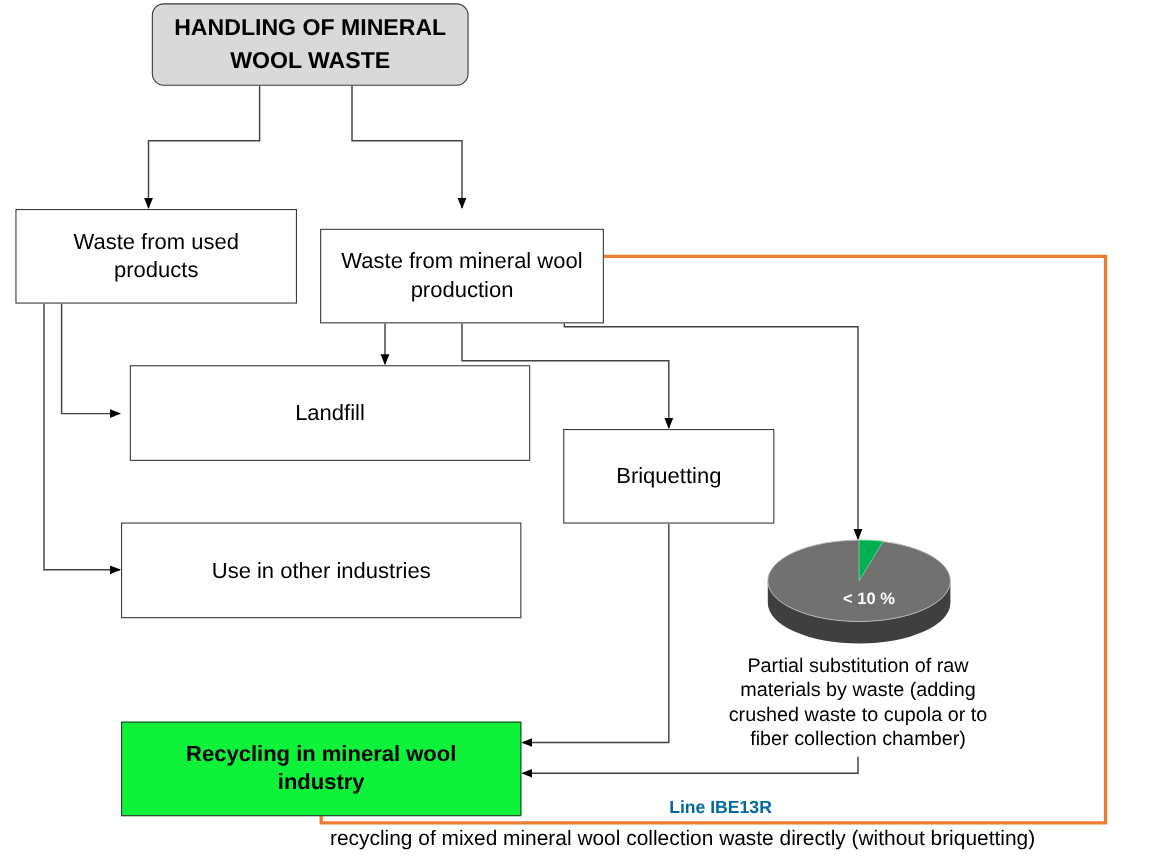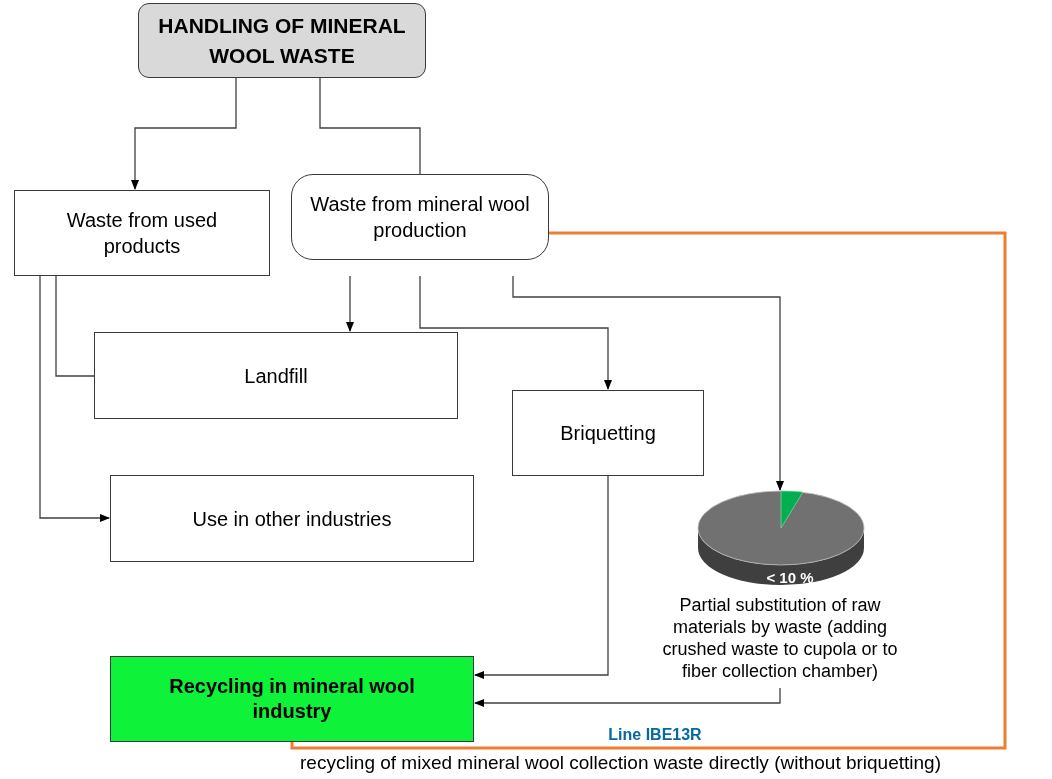--- a/index.html
+++ b/index.html
@@ -1,29 +1,29 @@
 <!DOCTYPE html>
 <html><head>
 <meta charset="utf-8">
 <style>
   html, body { margin:0; padding:0; background:#ffffff; }
   body { width:1052px; height:779px; position:relative; overflow:hidden; font-family:"Liberation Sans", sans-serif; color:#000; }
   .box { position:absolute; box-sizing:border-box; border:1px solid #3a3a3a; background:#fff; display:flex; align-items:center; justify-content:center; text-align:center; font-size:20px; line-height:26px; }
   #title-box { left:138px; top:3px; width:288px; height:75px; background:#d9d9d9; font-weight:bold; font-size:21px; line-height:30px;border-radius:11px; }
   #used-box { left:14px; top:190px; width:256px; height:86px; }
-  #prod-box { left:291px; top:174px; width:258px; height:86px;border-radius:22px; }
-  #landfill-box { left:94px; top:332px; width:364px; height:87px; }
+  #prod-box { left:291px; top:208px; width:258px; height:86px; }
+  #landfill-box { left:118px; top:332px; width:364px; height:87px; }
   #other-box { left:110px; top:475px; width:364px; height:87px; }
   #briq-box { left:512px; top:390px; width:192px; height:86px; }
   #recycle-box { left:110px; top:632px; width:364px; height:86px; background:#0ef23a; font-weight:bold; font-size:20px; line-height:25px;margin-top:24px; }
   svg#wires { position:absolute; left:0; top:0; }
   .pie-caption { position:absolute; left:650px; top:594px; width:260px; text-align:center; font-size:18px; line-height:22px; }
   .line-label { position:absolute; left:560px; top:726px; width:190px; text-align:center; color:#0369a1; font-weight:bold; font-size:16px; }
   .bottom-caption { position:absolute; left:300px; top:752px; font-size:19px; white-space:nowrap; }
-  .pie-label { position:absolute; left:740px; top:536px; width:100px; text-align:center; color:#fff; font-weight:bold; font-size:15px;margin-top:33px; }
+  .pie-label { position:absolute; left:740px; top:536px; width:100px; text-align:center; color:#fff; font-weight:bold; font-size:15px; }
 </style>
 </head>
 <body>
 
 <svg id="wires" width="1052" height="779">
   <defs>
     <marker id="ah" markerWidth="10" markerHeight="10" refX="9" refY="5" orient="auto" markerUnits="userSpaceOnUse">
       <path d="M0,1 L10,5 L0,9 z" fill="#000"></path>
     </marker>
     <marker id="ah-o" markerWidth="12" markerHeight="12" refX="11" refY="6" orient="auto" markerUnits="userSpaceOnUse">

